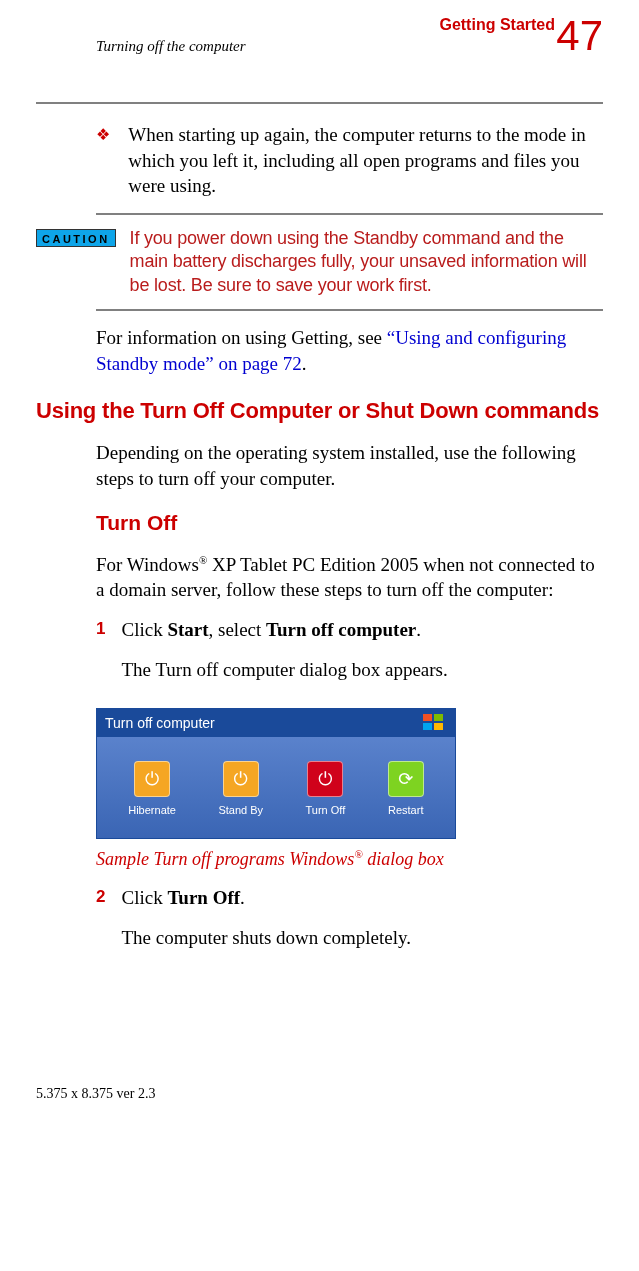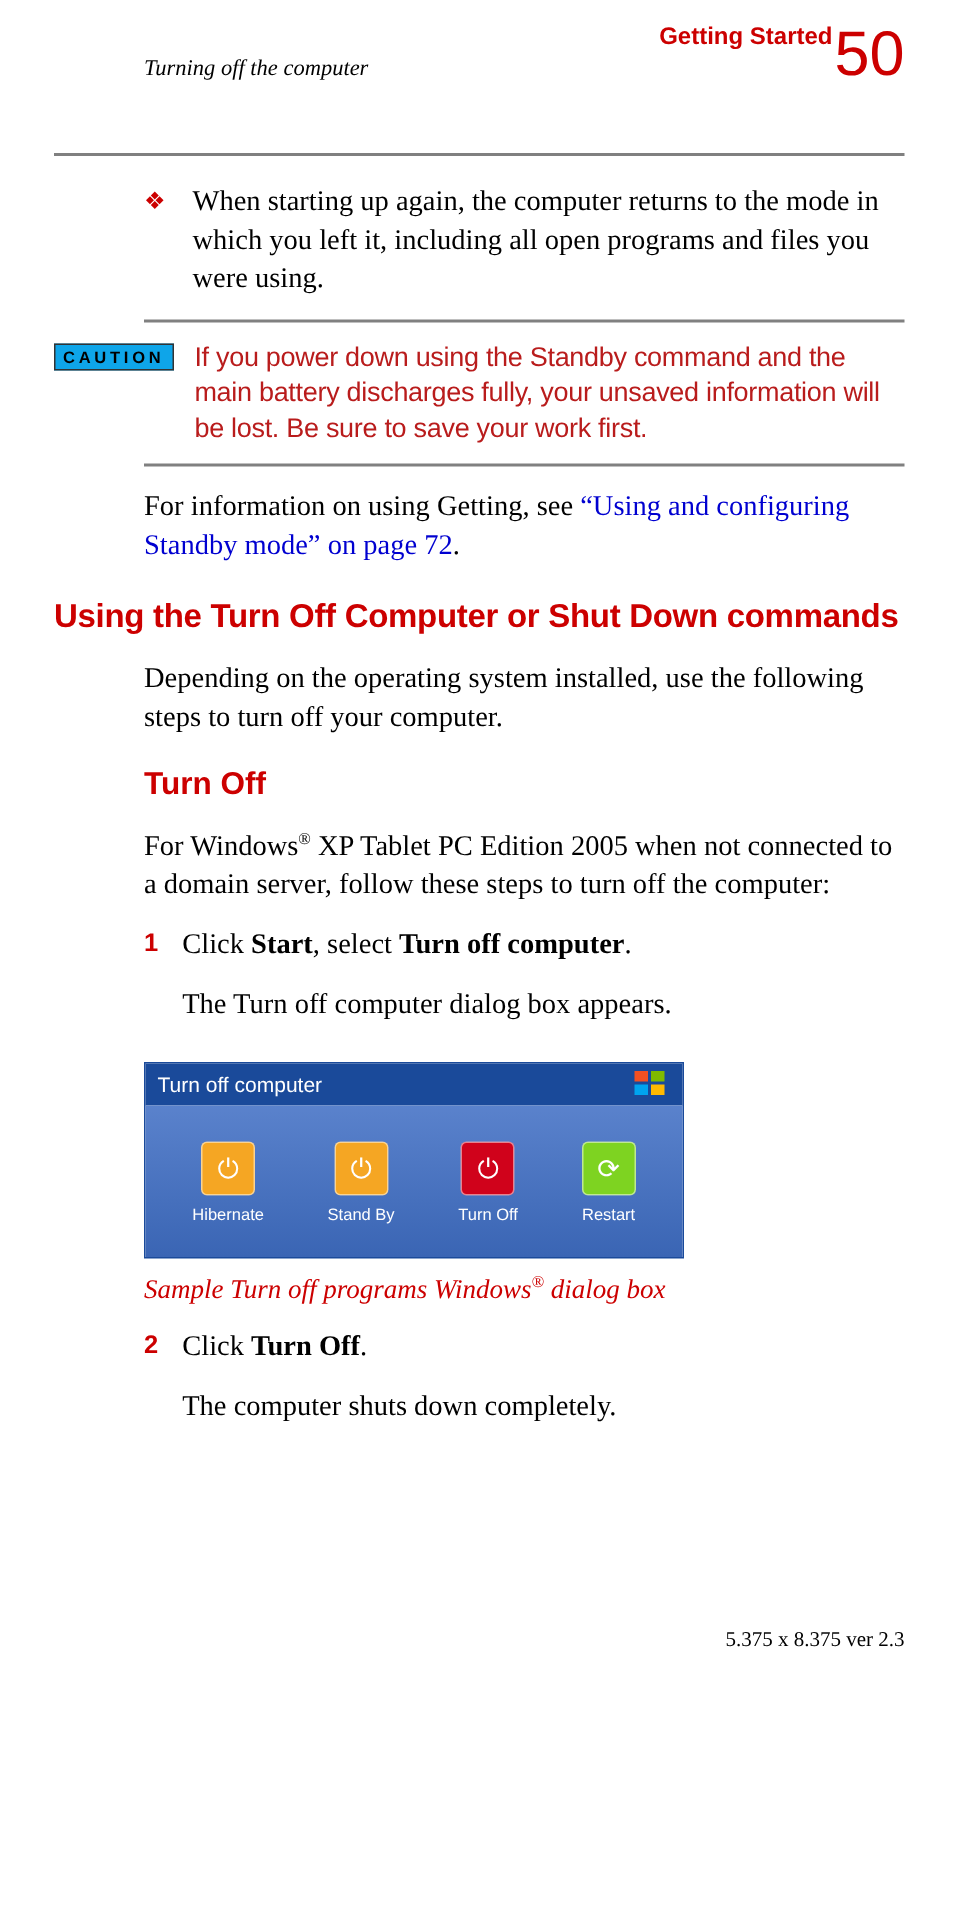--- a/index.html
+++ b/index.html
@@ -35,28 +35,28 @@
 .dlg-body{background:#4a75c4;background:linear-gradient(#5a82cc,#3a65b4);padding:24px 10px 20px 10px;display:flex;justify-content:space-around}
 .dlg-btn{text-align:center;color:#fff;font-family:Tahoma,Arial,sans-serif;font-size:11px}
 .dlg-icon{width:36px;height:36px;margin:0 auto 6px auto;border:1px solid rgba(255,255,255,0.5);border-radius:4px;display:flex;align-items:center;justify-content:center;font-size:18px}
 .ic-hib{background:#f5a623}
 .ic-stb{background:#f5a623}
 .ic-off{background:#d0021b}
 .ic-rst{background:#7ed321}
 .dlg-foot{background:#d8e4f8;padding:6px 10px;text-align:right}
 .cancel-btn{font-family:Tahoma,Arial,sans-serif;font-size:11px;background:#ece9d8;border:1px solid #888;padding:2px 12px;border-radius:2px}
 .caption{font-style:italic;color:#c00;font-size:18px;margin:6px 0 14px 0}
-.footer{text-align:right;font-size:14px;margin-top:120px;color:#000}
+.footer{text-align:left;font-size:14px;margin-top:120px;color:#000}
 </style>
 </head>
 <body>
 
 <div class="page">
   <div class="hdr">
-    <div class="pgnum">50</div>
+    <div class="pgnum">47</div>
     <div class="chap">Getting Started</div>
     <div class="subchap">Turning off the computer</div>
   </div>
   <div class="rule"></div>
 
   <div class="content">
     <div class="bullet-row">
       <div class="diamond">❖</div>
       <div class="bullet-text">When starting up again, the computer returns to the mode in which you left it, including all open programs and files you were using.</div>
     </div>

